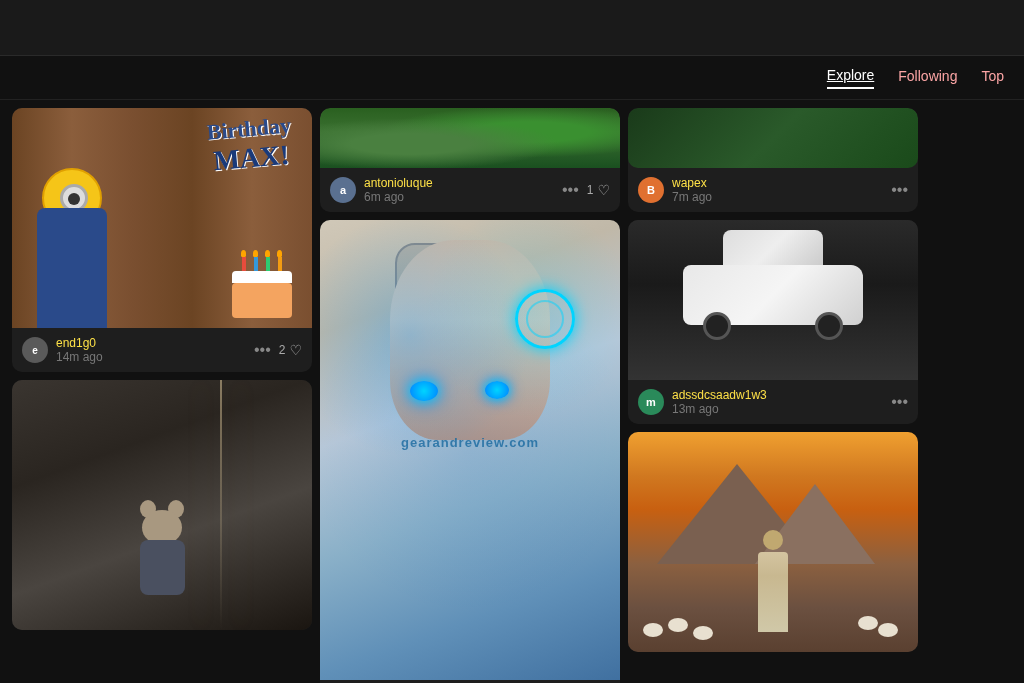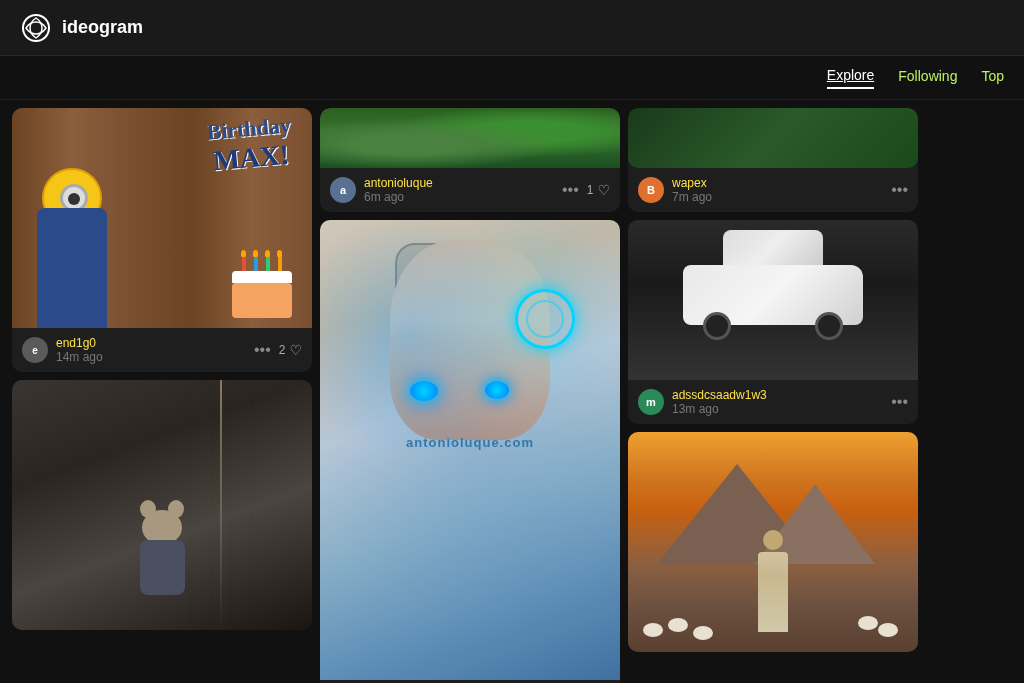--- a/index.html
+++ b/index.html
@@ -54,21 +54,21 @@
       display: flex;
       justify-content: flex-end;
       align-items: center;
       padding: 0 20px;
       height: 44px;
       gap: 24px;
       border-bottom: 1px solid #222;
     }
     .nav-tab {
       font-size: 14px;
-      color: #bef264;
+      color: #fca5a5;
       cursor: pointer;
       padding-bottom: 4px;
     }
     .nav-tab.active {
       color: #fff;
       border-bottom: 2px solid #fff;
       text-decoration: underline;
     }
 
     
@@ -605,28 +605,20 @@
     
     .partial-top {
       height: 60px;
       border-radius: 10px;
     }
   </style>
 </head>
 <body>
 
 <header class="header">
-  <div class="logo-area">
-    <svg class="logo-icon" viewBox="0 0 32 32" fill="none" xmlns="http://www.w3.org/2000/svg">
-      <circle cx="16" cy="16" r="13" stroke="white" stroke-width="2" fill="none"></circle>
-      <path d="M16 6 Q10 10 10 16 Q10 22 16 26 Q22 22 22 16 Q22 10 16 6Z" stroke="white" stroke-width="1.5" fill="none"></path>
-      <path d="M6 16 Q10 10 16 10 Q22 10 26 16 Q22 22 16 22 Q10 22 6 16Z" stroke="white" stroke-width="1.5" fill="none"></path>
-    </svg>
-    <span class="logo-text">ideogram</span>
-  </div>
 </header>
 
 <nav class="nav-tabs">
   <span class="nav-tab active">Explore</span>
   <span class="nav-tab">Following</span>
   <span class="nav-tab">Top</span>
 </nav>
 
 <div class="grid-container">
 
@@ -721,21 +713,21 @@
     </div>
 
     <div class="card cyborg-card">
       <div class="card-image cyborg-scene">
         <div class="mech-top"></div>
         <div class="cyborg-face-bg"></div>
         <div class="cyborg-mech-overlay"></div>
         <div class="cyborg-eye-left"></div>
         <div class="cyborg-eye-right"></div>
         <div class="cyborg-circle"></div>
-        <div class="watermark">antonioluque.com</div>
+        <div class="watermark">gearandreview.com</div>
       </div>
     </div>
   </div>
 
   <div class="grid-col col-right">
 
     <div class="card">
       <div class="partial-top" style="background: linear-gradient(135deg, #1a3a1a 0%, #2a5a2a 50%, #1a4a1a 100%); height:60px;"></div>
       <div class="card-footer">
         <div class="user-info">

